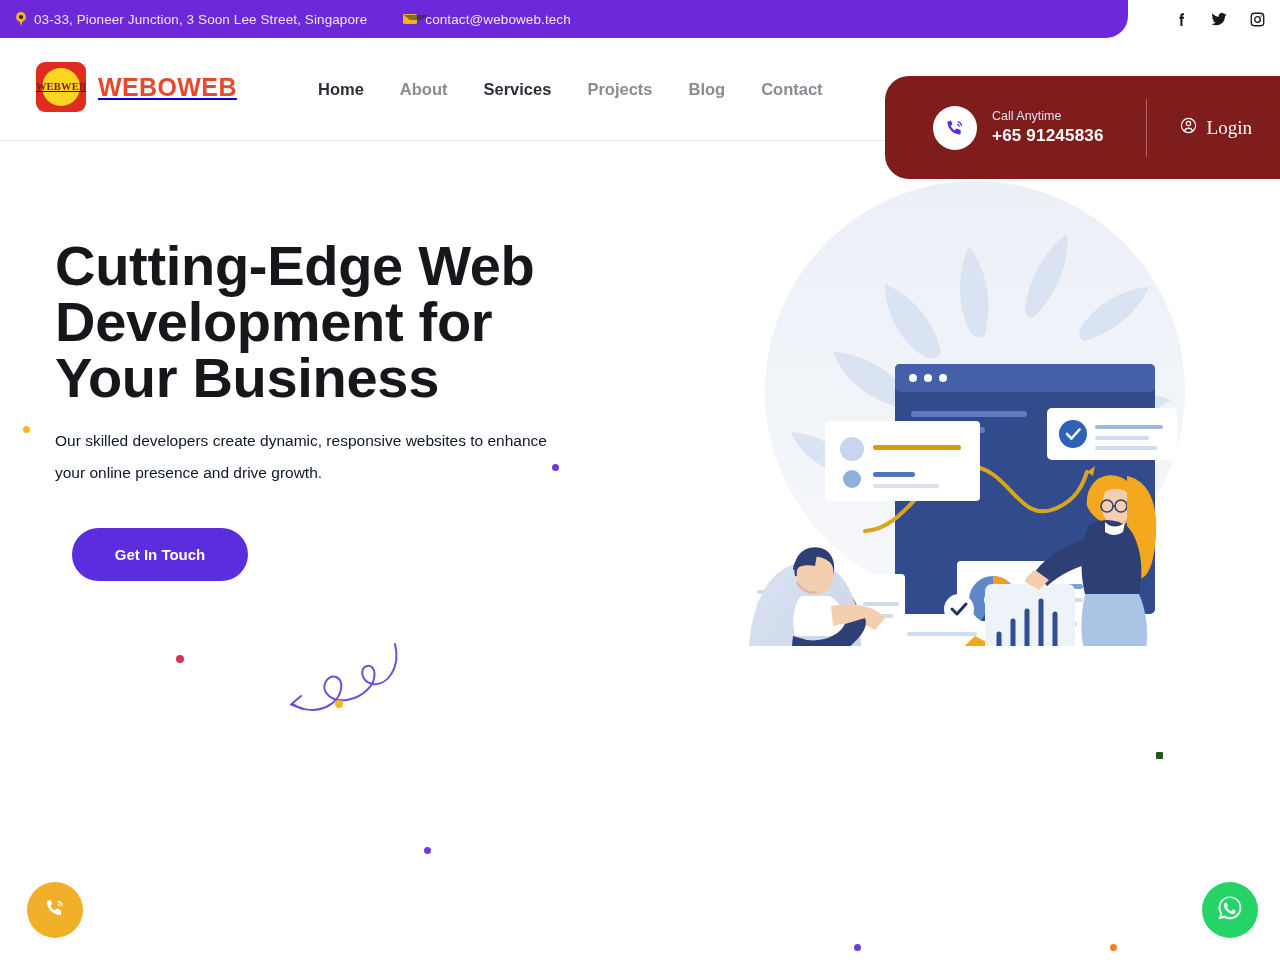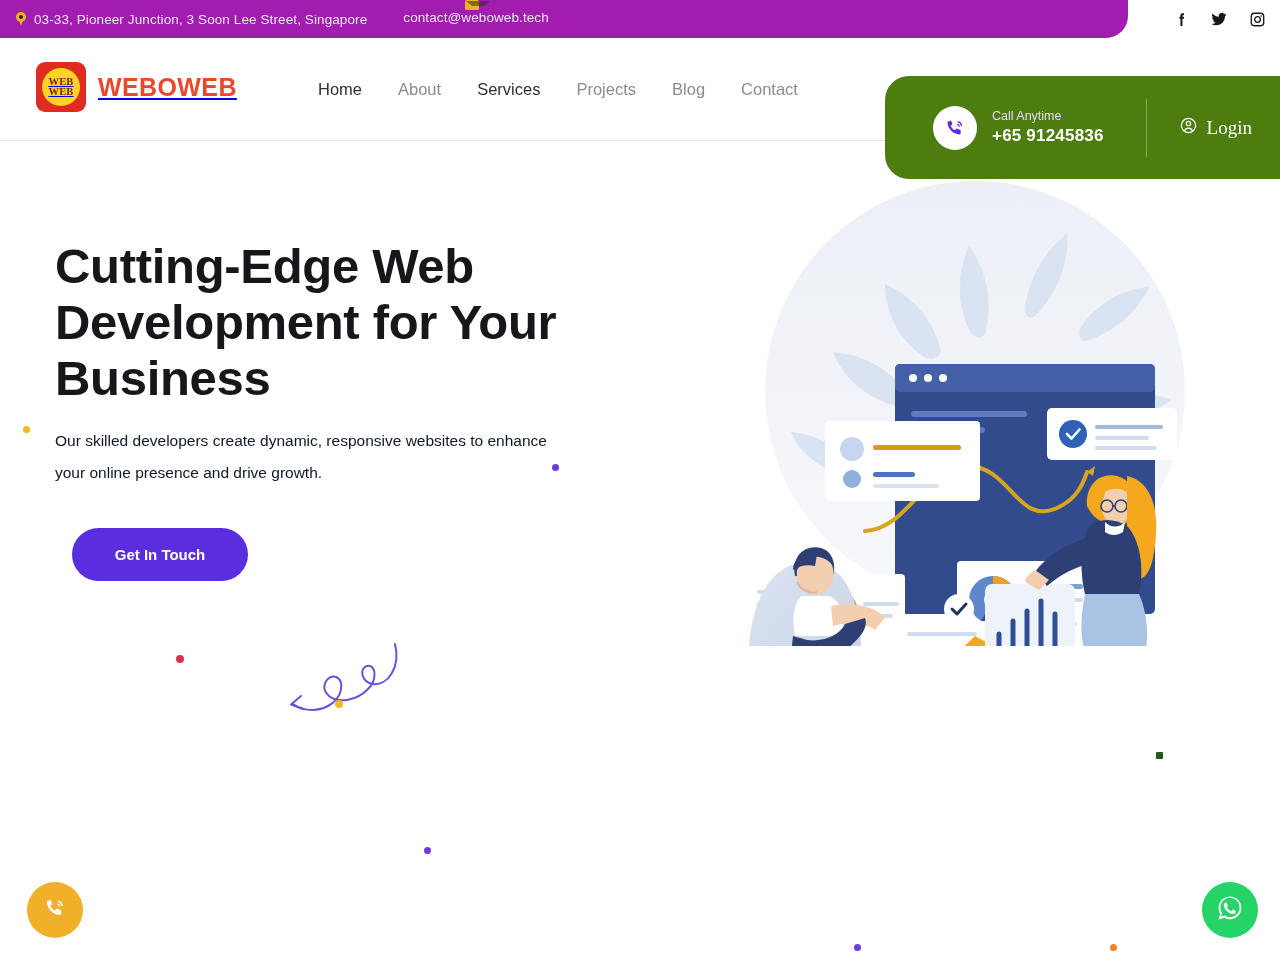--- a/index.html
+++ b/index.html
@@ -11,28 +11,28 @@
   }
   .page { position: relative; width: 1280px; height: 960px; background:#fff; }
 
   
   .topbar-wrap{
     position:absolute; left:0; top:0; width:1280px; height:38px;
     background:#ffffff; z-index:30;
   }
   .topbar{
     position:absolute; left:0; top:0; width:1128px; height:38px;
-    background:#a21caf;
+    background:#6d28d9;
     border-bottom-right-radius:22px;
     display:flex; align-items:flex-start;
   }
   .tb-item{ display:flex; align-items:center; height:38px; color:#e9e9e9;
     font-size:13.5px; letter-spacing:.1px; white-space:nowrap; }
   .tb-addr{ margin-left:16px; }
-  .tb-mail{ margin-left:36px;flex-direction:column; }
+  .tb-mail{ margin-left:36px; }
   .tb-hours{ position:absolute; left:853px; top:0; }
   .tb-ic{ display:inline-flex; align-items:center; justify-content:center;
     margin-right:8px; color:#f0b124; }
   .pin{ width:10px; height:14px; position:relative; }
   .pin:before{ content:""; position:absolute; left:0; top:0; width:10px; height:10px;
     border-radius:50% 50% 50% 50%; background:#f0b124; }
   .pin:after{ content:""; position:absolute; left:3px; top:8px;
     border-left:2px solid transparent; border-right:2px solid transparent;
     border-top:6px solid #f0b124; }
   .pin i{ position:absolute; left:3.2px; top:3px; width:3.6px; height:3.6px;
@@ -57,43 +57,43 @@
     position:absolute; left:0; top:38px; width:1280px; height:103px;
     background:#fff; border-bottom:1px solid #e6e6e8; z-index:20;
   }
   .logo{ position:absolute; left:36px; top:24px; display:flex; align-items:center; gap:12px; }
   .logo-mark{
     width:50px; height:50px; border-radius:9px; background:#e02b20;
     display:flex; align-items:center; justify-content:center; flex:none;
   }
   .logo-disc{
     width:38px; height:38px; border-radius:50%; background:#fbd424;
-    display:flex; flex-direction:column; align-items:center; justify-content:center;
+    display:flex; flex-direction:row; align-items:center; justify-content:center;
     line-height:1;
   }
   .logo-disc span{
     font-family:"Liberation Serif", serif; font-weight:700; font-size:10.5px;
     color:#7a1c14; letter-spacing:.2px;
   }
   .logo-text{
     font-size:25px; font-weight:800; letter-spacing:.4px; color:#e8492a;
   }
 
   .nav{ position:absolute; left:318px; top:38px; display:flex; gap:0; }
   .nav a{
-    font-size:16.5px; font-weight:400; color:#8b8b93; text-decoration:none;
+    font-size:16.5px; font-weight:700; color:#8b8b93; text-decoration:none;
     padding:0 18px; white-space:nowrap; line-height:26px;
   }
   .nav a:first-child{ padding-left:0; }
   .nav a.active{ color:#2d2d38; }
 
   
   .cta{
     position:absolute; left:885px; top:38px; width:395px; height:103px;
-    background:#4d7c0f;
+    background:#7f1d1d;
     border-top-left-radius:24px; border-bottom-left-radius:24px;
     display:flex; align-items:center; z-index:21;
   }
   .cta-phone-ic{
     width:44px; height:44px; border-radius:50%; background:#fff;
     margin-left:48px; display:flex; align-items:center; justify-content:center; flex:none;
   }
   .cta-txt{ margin-left:15px; }
   .cta-label{ font-size:12.5px; color:#e3d9fb; line-height:17px; }
   .cta-num{ font-size:17px; font-weight:700; color:#ffffff; line-height:22px; letter-spacing:.2px; }
@@ -101,21 +101,21 @@
   .cta-login{
     display:flex; align-items:flex-end; gap:9px; margin-left:32px;
     color:#fff; text-decoration:none;
   }
   .cta-login .lg{ font-family:"Liberation Serif", serif; font-size:19px; }
 
   
   .hero{ position:absolute; left:0; top:141px; width:1280px; height:819px; background:#fff; }
   .h1{
     position:absolute; left:55px; top:97px; width:560px;
-    font-size:49px; line-height:56px; font-weight:800; color:#17171b;
+    font-size:56px; line-height:56px; font-weight:800; color:#17171b;
     letter-spacing:-.3px;
   }
   .sub{
     position:absolute; left:55px; top:284px; width:520px;
     font-size:15.5px; line-height:32px; color:#0f172a;
   }
   .btn{
     position:absolute; left:72px; top:387px; width:176px; height:53px;
     background:#5a2ede; color:#fff; border:none; border-radius:27px;
     font-family:Liberation Sans, sans-serif;

